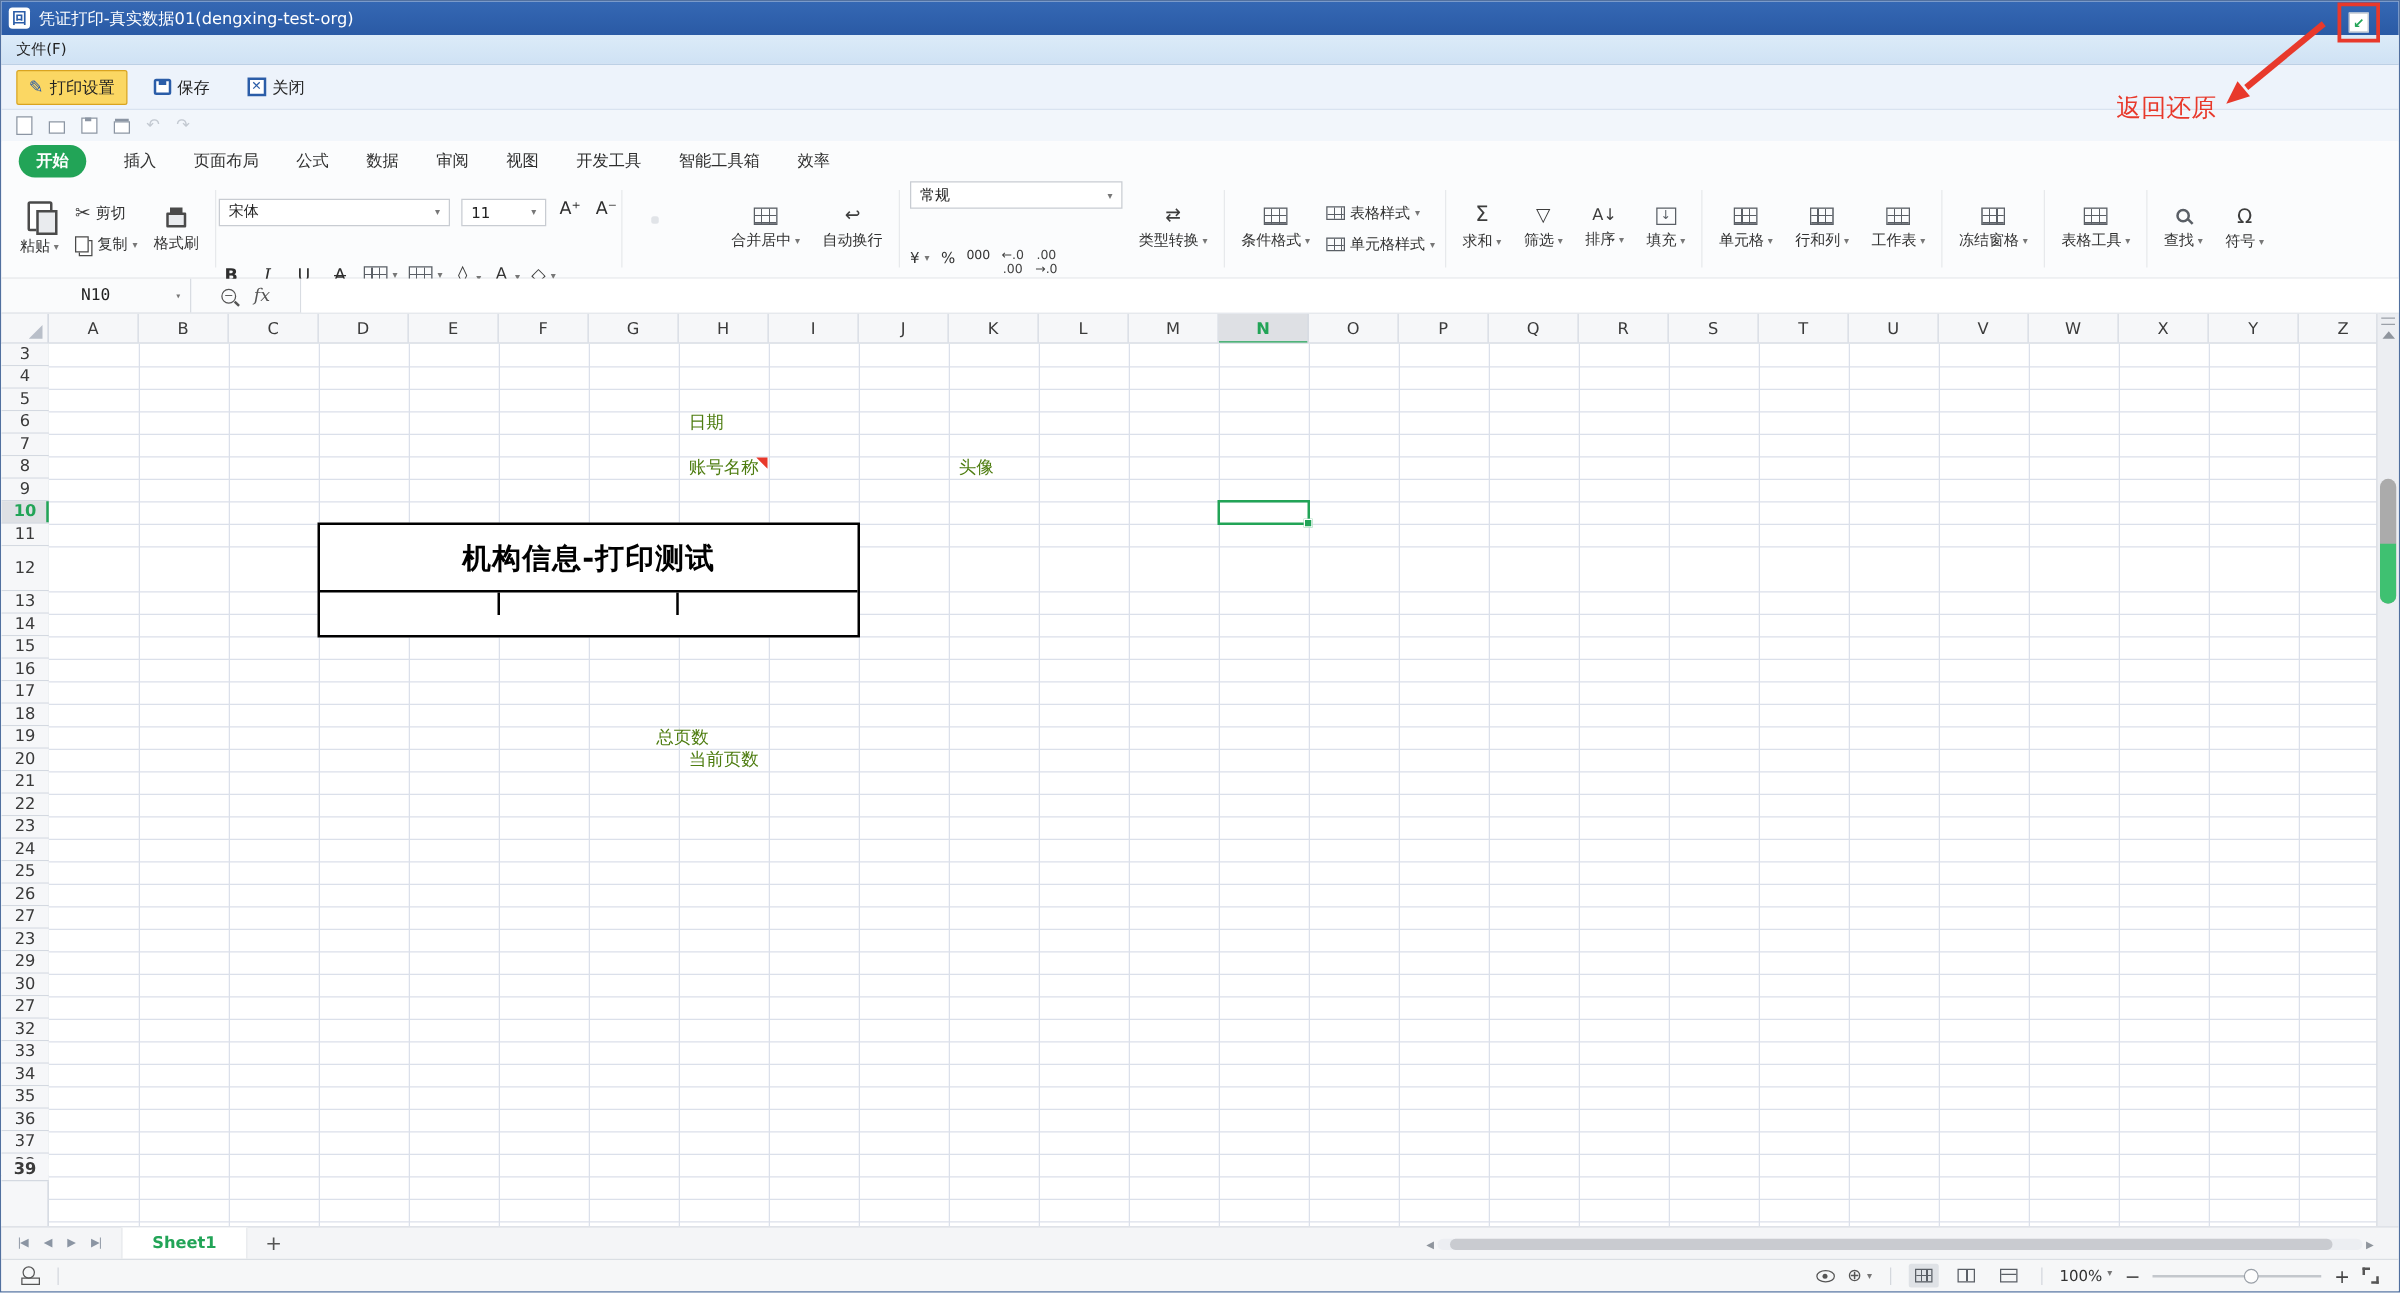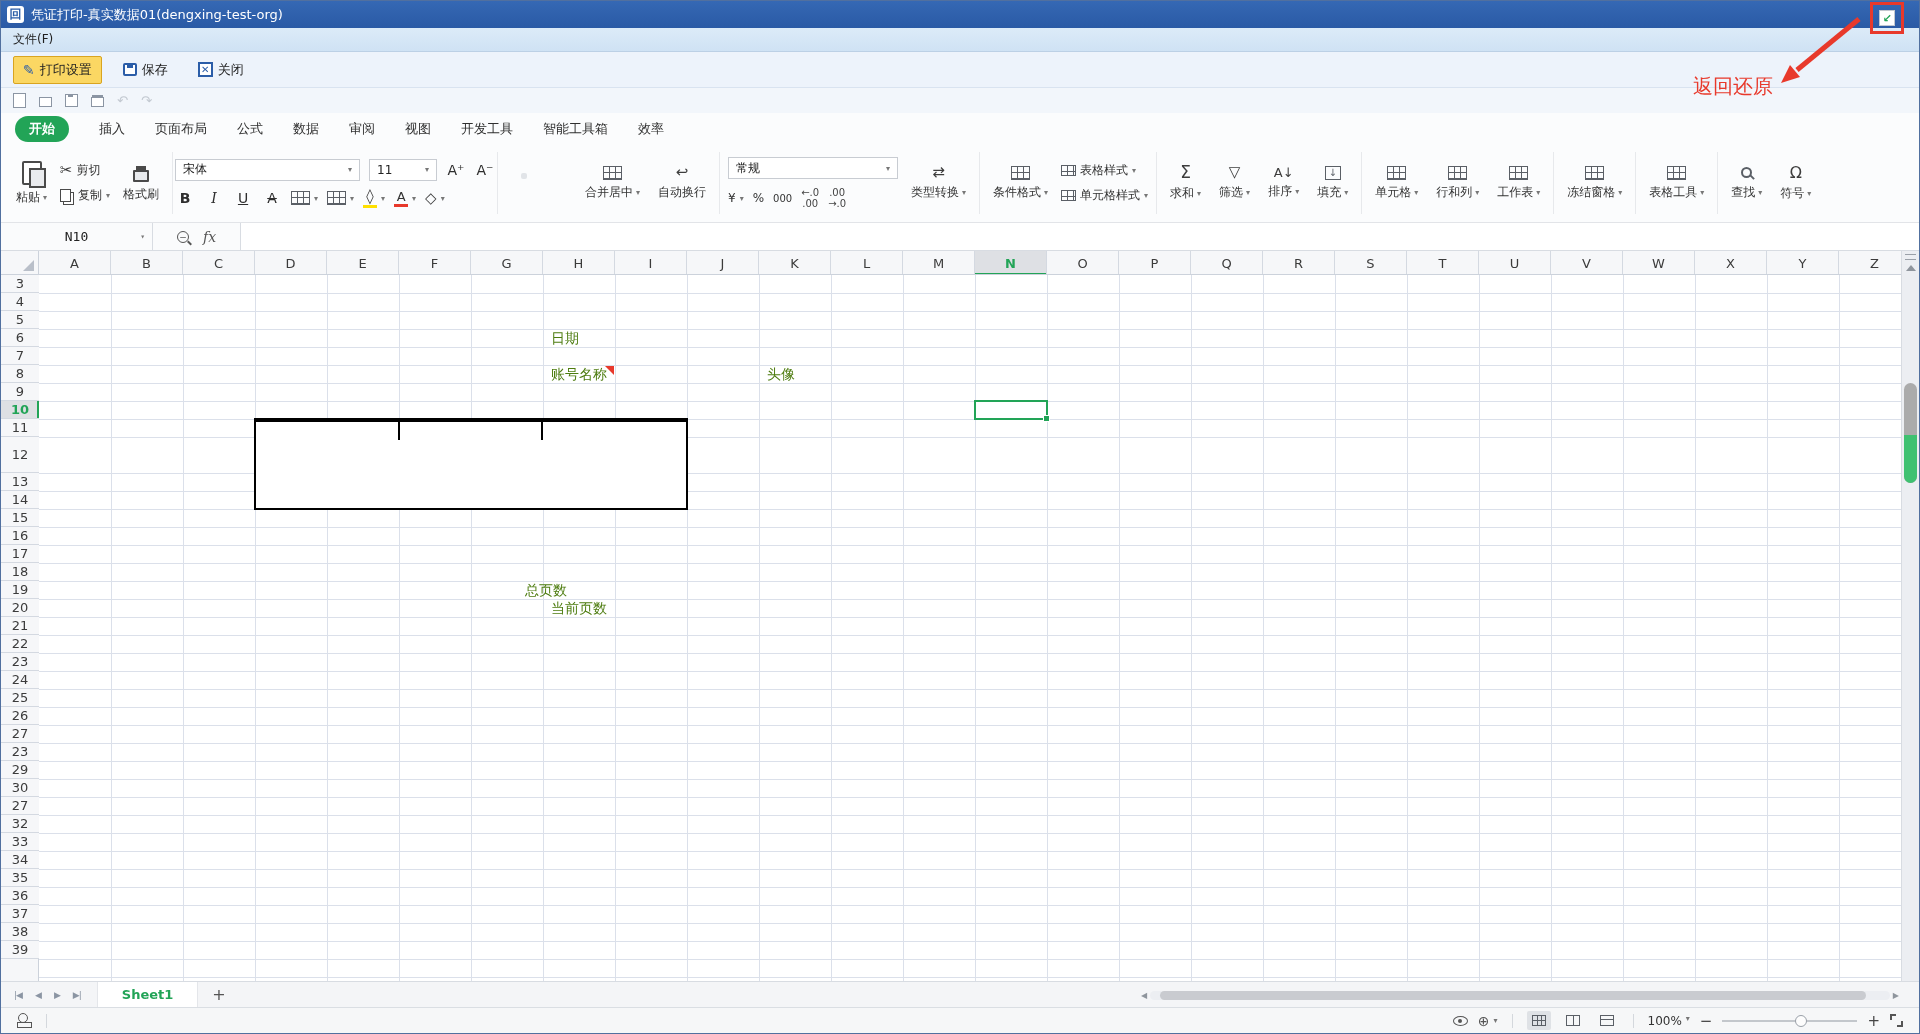--- a/index.html
+++ b/index.html
@@ -41,21 +41,21 @@
     display:flex; align-items:center; gap:30px; padding-left:14px; font-size:13px; color:#2f2f2f; }
   .rtab { cursor:default; }
   .rtab.active { background:#22a457; color:#fff; border-radius:13px; padding:4px 14px; font-weight:bold; }
   
   .ribbon { position:absolute; top:143px; left:0; right:0; height:79px; background:#fbfcfd;
     border-bottom:1px solid #e2e4e8; display:flex; align-items:stretch; padding:5px 4px; font-size:12px; color:#333; }
   .rsep { width:1px; background:#e7e9ec; margin:3px 2px; }
   .rgroup { display:flex; align-items:center; padding:0 6px; gap:8px; }
   .rcol { display:flex; flex-direction:column; align-items:center; justify-content:center; gap:4px; padding:0 5px; }
   .rrows { display:flex; flex-direction:column; justify-content:center; gap:8px; }
-  .rrow { display:flex; align-items:center; gap:9px; }
+  .rrow { display:flex; align-items:flex-start; gap:9px;margin-top:24px; }
   .rbtn-h { display:flex; align-items:center; gap:4px; }
   .caret { font-size:8px; color:#777; }
   .rico { font-size:15px; color:#3d3d3d; line-height:1; }
   .lblrow { display:flex; align-items:center; gap:3px; }
   .ipaste { width:20px; height:24px; border:2px solid #4a4a4a; border-radius:2px; position:relative; background:#fff; }
   .ipaste:after { content:""; position:absolute; right:-6px; bottom:-5px; width:13px; height:16px; background:#e9ebee; border:2px solid #4a4a4a; }
   .icopy { width:11px; height:13px; border:1.5px solid #4a4a4a; background:#fff; box-shadow:3px 3px 0 -1px #fff, 3px 3px 0 0 #4a4a4a; margin-right:3px; }
   .ibrush { width:16px; height:12px; border:2px solid #4a4a4a; border-radius:1px; background:#e9ebee; box-shadow:0 -7px 0 -3px #4a4a4a; margin-top:7px; }
   .dd { border:1px solid #c8ccd2; background:#fff; height:22px; display:flex; align-items:center;
     justify-content:space-between; padding:0 7px; font-size:12px; color:#222; }
@@ -609,22 +609,23 @@
     <div class="rowh" style="top: 486px; height: 18px;">29</div>
     <div class="rowh" style="top: 504px; height: 18px;">30</div>
     <div class="rowh" style="top: 522px; height: 18px;">27</div>
     <div class="rowh" style="top: 540px; height: 18px;">32</div>
     <div class="rowh" style="top: 558px; height: 18px;">33</div>
     <div class="rowh" style="top: 576px; height: 18px;">34</div>
     <div class="rowh" style="top: 594px; height: 18px;">35</div>
     <div class="rowh" style="top: 612px; height: 18px;">36</div>
     <div class="rowh" style="top: 630px; height: 18px;">37</div>
     <div class="rowh" style="top: 648px; height: 18px;">38</div>
-    <div class="rowh" style="top: 666px; height: 18px;">39</div>
+    <div class="rowh" style="top: 652px; height: 18px; font-weight: bold;">39</div>
     <div class="sheet-table" style="left: 253px; top: 143px; width: 434px; height: 92px;">
+      <div class="tb-title">机构信息-打印测试</div>
       <div class="tb-row">
         <div class="tb-cell"></div>
         <div class="tb-cell"></div>
         <div class="tb-cell"></div>
       </div>
     </div>
     <div class="cellval" style="left: 546px; top: 54px;">日期</div>
     <div class="cellval" style="left: 546px; top: 90px;">账号名称</div>
     <div class="comment-tri" style="left: 604px; top: 91px;"></div>
     <div class="cellval" style="left: 762px; top: 90px;">头像</div>

